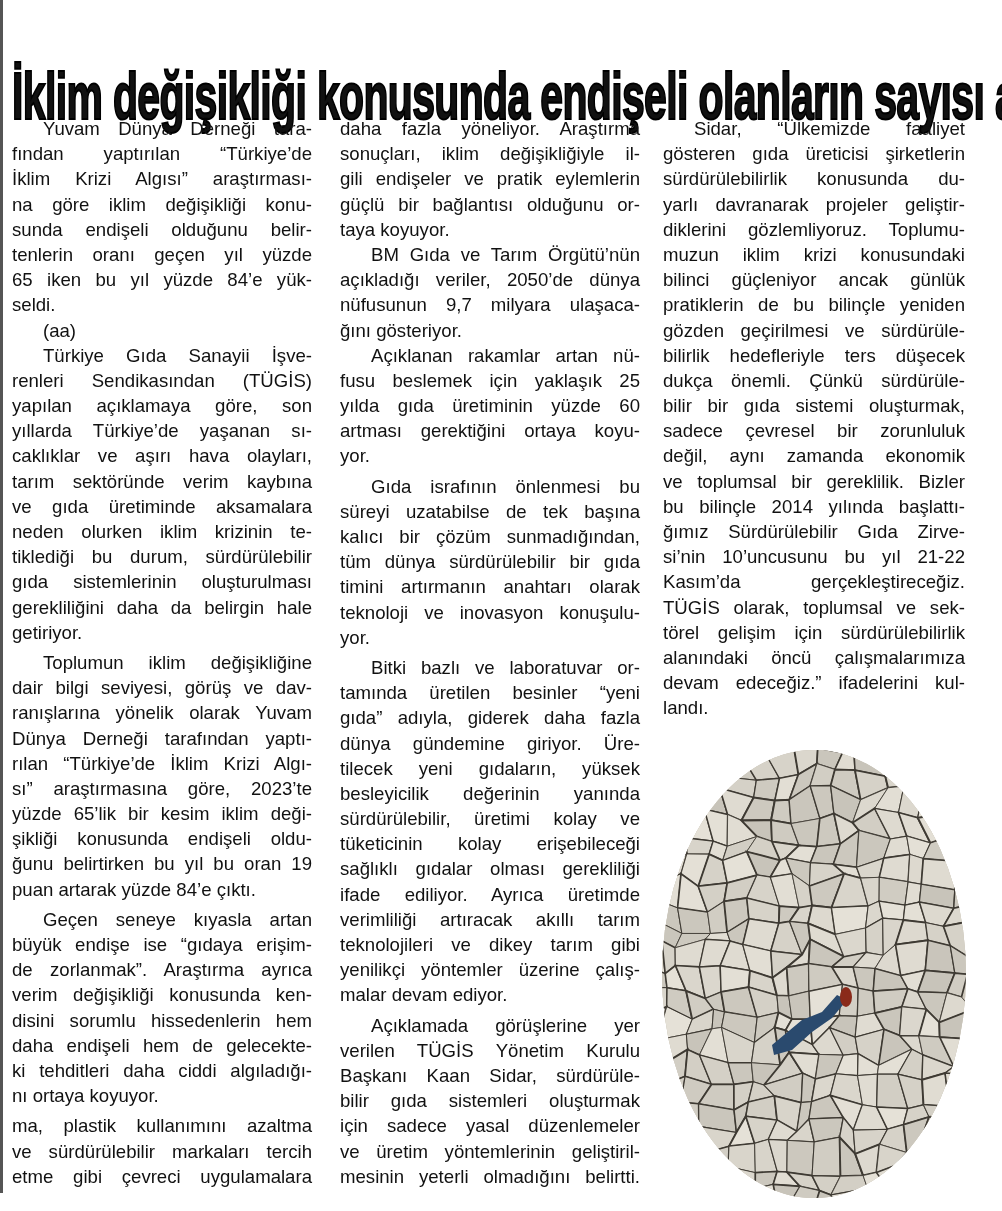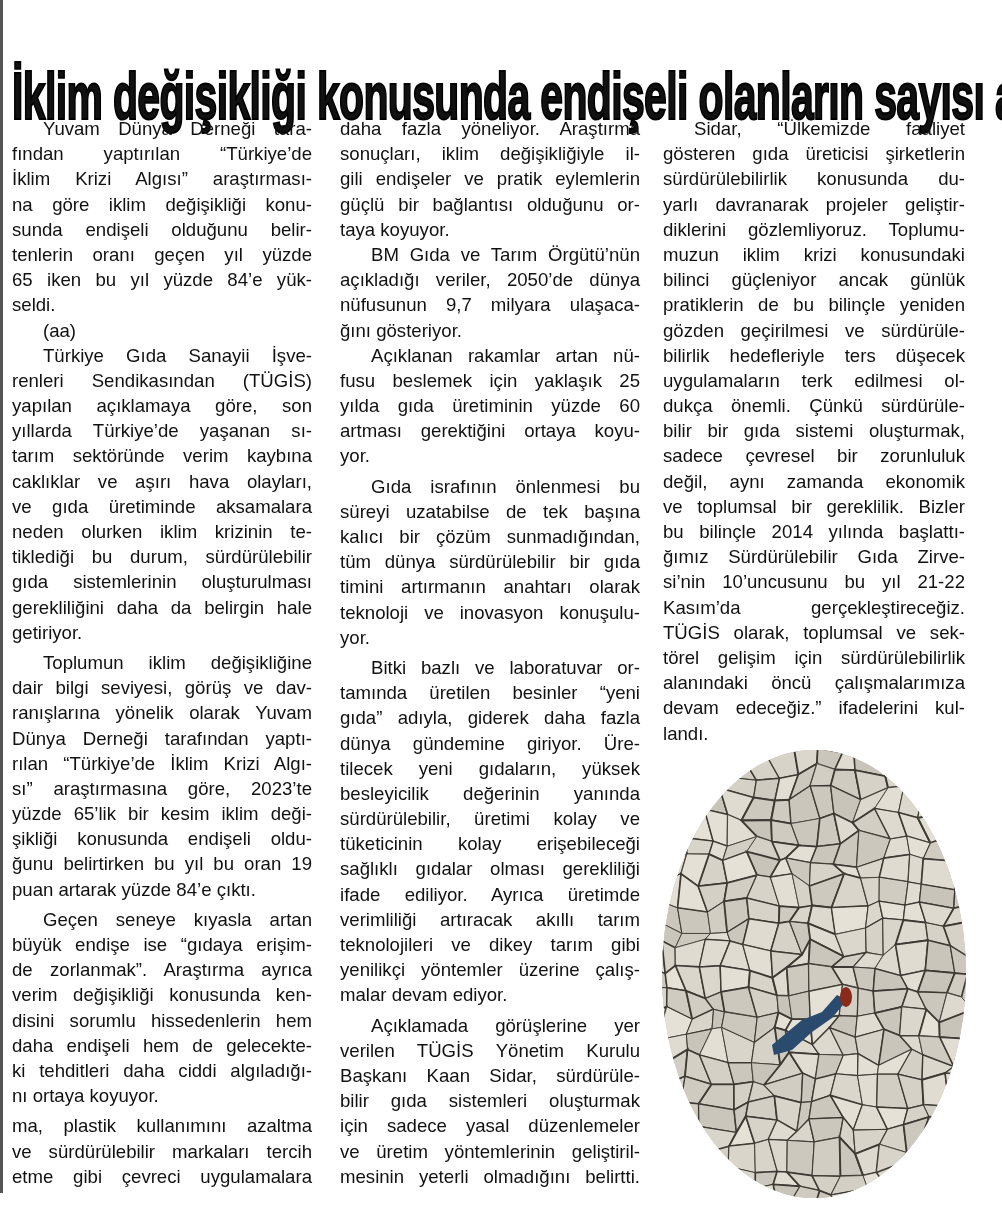--- a/index.html
+++ b/index.html
@@ -42,22 +42,22 @@
     <span class="line bold">na göre iklim değişikliği konu-</span>
     <span class="line bold">sunda endişeli olduğunu belir-</span>
     <span class="line bold">tenlerin oranı geçen yıl yüzde</span>
     <span class="line bold">65 iken bu yıl yüzde 84’e yük-</span>
     <span class="line last bold">seldi.</span>
     <span class="line indent last bold">(aa)</span>
     <span class="line indent">Türkiye Gıda Sanayii İşve-</span>
     <span class="line">renleri Sendikasından (TÜGİS)</span>
     <span class="line">yapılan açıklamaya göre, son</span>
     <span class="line">yıllarda Türkiye’de yaşanan sı-</span>
+    <span class="line">caklıklar ve aşırı hava olayları,</span>
     <span class="line">tarım sektöründe verim kaybına</span>
-    <span class="line">caklıklar ve aşırı hava olayları,</span>
     <span class="line">ve gıda üretiminde aksamalara</span>
     <span class="line">neden olurken iklim krizinin te-</span>
     <span class="line">tiklediği bu durum, sürdürülebilir</span>
     <span class="line">gıda sistemlerinin oluşturulması</span>
     <span class="line">gerekliliğini daha da belirgin hale</span>
     <span class="line last">getiriyor.</span>
     <span class="para-gap" style="display: block;"></span>
     <span class="line indent">Toplumun iklim değişikliğine</span>
     <span class="line">dair bilgi seviyesi, görüş ve dav-</span>
     <span class="line">ranışlarına yönelik olarak Yuvam</span>
@@ -133,21 +133,20 @@
     <span class="line indent">Sidar, “Ülkemizde faaliyet</span>
     <span class="line">gösteren gıda üreticisi şirketlerin</span>
     <span class="line">sürdürülebilirlik konusunda du-</span>
     <span class="line">yarlı davranarak projeler geliştir-</span>
     <span class="line">diklerini gözlemliyoruz. Toplumu-</span>
     <span class="line">muzun iklim krizi konusundaki</span>
     <span class="line">bilinci güçleniyor ancak günlük</span>
     <span class="line">pratiklerin de bu bilinçle yeniden</span>
     <span class="line">gözden geçirilmesi ve sürdürüle-</span>
     <span class="line">bilirlik hedefleriyle ters düşecek</span>
-    <span class="line">uygulamaların terk edilmesi ol-</span>
     <span class="line">dukça önemli. Çünkü sürdürüle-</span>
     <span class="line">bilir bir gıda sistemi oluşturmak,</span>
     <span class="line">sadece çevresel bir zorunluluk</span>
     <span class="line">değil, aynı zamanda ekonomik</span>
     <span class="line">ve toplumsal bir gereklilik. Bizler</span>
     <span class="line">bu bilinçle 2014 yılında başlattı-</span>
     <span class="line">ğımız Sürdürülebilir Gıda Zirve-</span>
     <span class="line">si’nin 10’uncusunu bu yıl 21-22</span>
     <span class="line">Kasım’da gerçekleştireceğiz.</span>
     <span class="line">TÜGİS olarak, toplumsal ve sek-</span>

